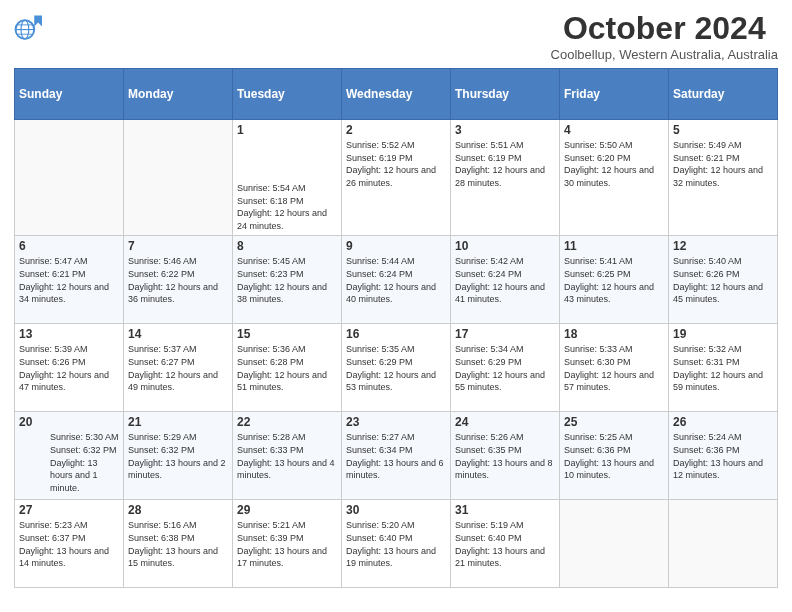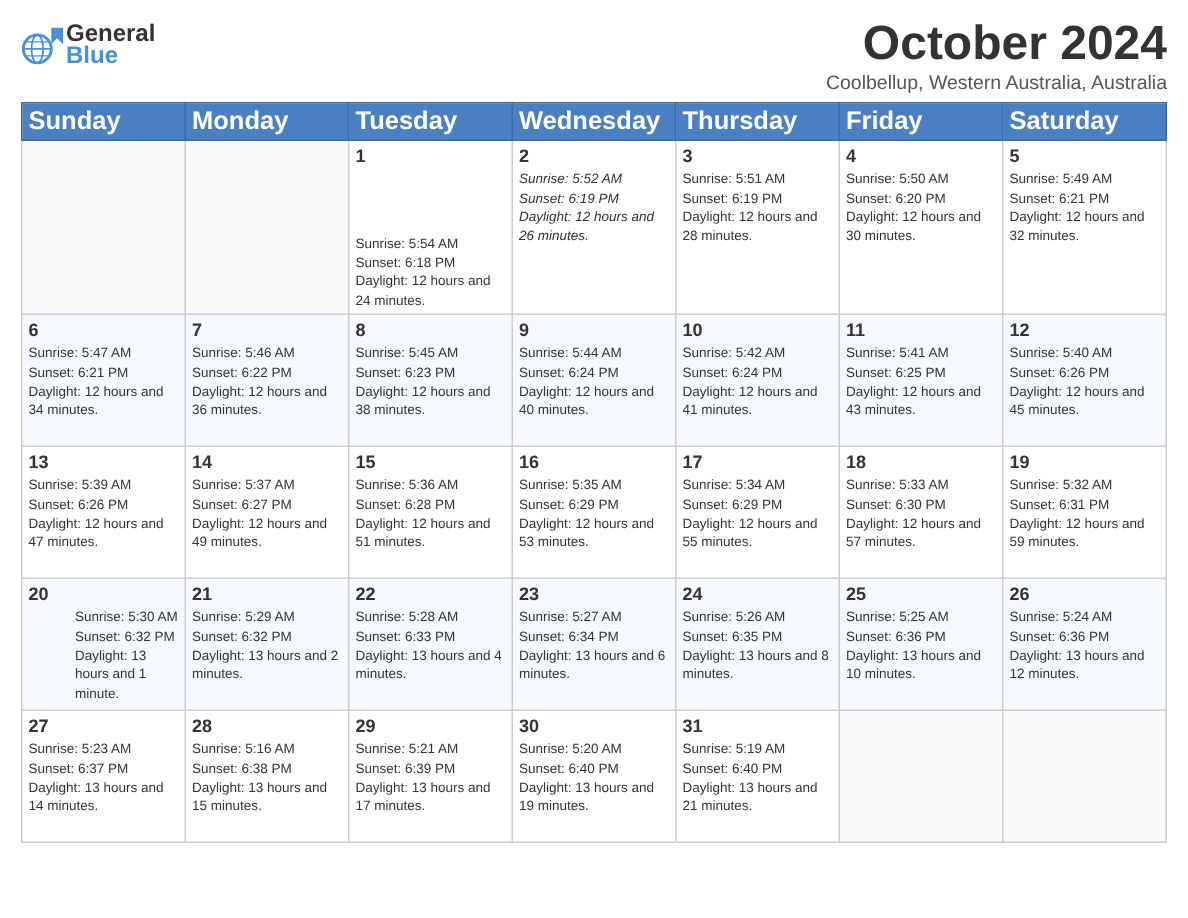--- a/index.html
+++ b/index.html
@@ -26,42 +26,42 @@
       display: flex;
       align-items: center;
       margin-top: 4px;
     }
     .logo-icon {
       width: 28px;
       height: 28px;
       margin-right: 2px;
     }
     .title-section {
-      text-align: right;
+      text-align: center;
     }
     .month-title {
       font-size: 32px;
       font-weight: bold;
       color: #333;
     }
     .subtitle {
       font-size: 13px;
       color: #555;
     }
     .calendar-table {
       width: 100%;
       border-collapse: collapse;
       table-layout: fixed;
     }
     .calendar-table thead th {
       background-color: #4a7fc1;
       color: #fff;
-      font-size: 17px;
+      font-size: 12px;
       font-weight: bold;
-      padding: 2px 4px;
+      padding: 18px 4px;
       text-align: left;
       border: 1px solid #3a6aaa;
     }
     .calendar-table tbody td {
       border: 1px solid #ccc;
       vertical-align: top;
       padding: 3px 4px;
       font-size: 9.5px;
       color: #333;
       height: 88px;
@@ -95,24 +95,20 @@
         <rect x="0" y="0" width="36" height="36" fill="white"></rect>
 
         <circle cx="14" cy="20" r="12" fill="none" stroke="#4a90d9" stroke-width="2.5"></circle>
         <ellipse cx="14" cy="20" rx="5" ry="12" fill="none" stroke="#4a90d9" stroke-width="1.5"></ellipse>
         <line x1="2" y1="20" x2="26" y2="20" stroke="#4a90d9" stroke-width="1.5"></line>
         <line x1="3" y1="14" x2="25" y2="14" stroke="#4a90d9" stroke-width="1.2"></line>
         <line x1="3" y1="26" x2="25" y2="26" stroke="#4a90d9" stroke-width="1.2"></line>
 
         <polygon points="26,2 36,2 36,16 31,11 26,16" fill="#4a90d9"></polygon>
       </svg>
-      <div>
-        <div style="font-size:16px;font-weight:bold;color:#333;">General</div>
-        <div style="font-size:16px;font-weight:bold;color:#4a90d9;margin-top:-3px;">Blue</div>
-      </div>
     </div>
     <div class="title-section">
       <div class="month-title">October 2024</div>
       <div class="subtitle">Coolbellup, Western Australia, Australia</div>
     </div>
   </div>
 
   <table class="calendar-table">
     <thead>
       <tr>
@@ -130,21 +126,21 @@
           <td class="empty-cell"></td>
           <td class="empty-cell"></td>
           <td>
             <span class="day-number">1</span>
             <div class="day-info" style="white-space: pre-line; margin-top: 45px;">Sunrise: 5:54 AM
 Sunset: 6:18 PM
 Daylight: 12 hours and 24 minutes.</div>
           </td>
           <td>
             <span class="day-number">2</span>
-            <div class="day-info" style="white-space: pre-line; font-style: italic;">Sunrise: 5:52 AM
+            <div class="day-info" style="white-space: pre-line;">Sunrise: 5:52 AM
 Sunset: 6:19 PM
 Daylight: 12 hours and 26 minutes.</div>
           </td>
           <td>
             <span class="day-number">3</span>
             <div class="day-info" style="white-space: pre-line;">Sunrise: 5:51 AM
 Sunset: 6:19 PM
 Daylight: 12 hours and 28 minutes.</div>
           </td>
           <td>

